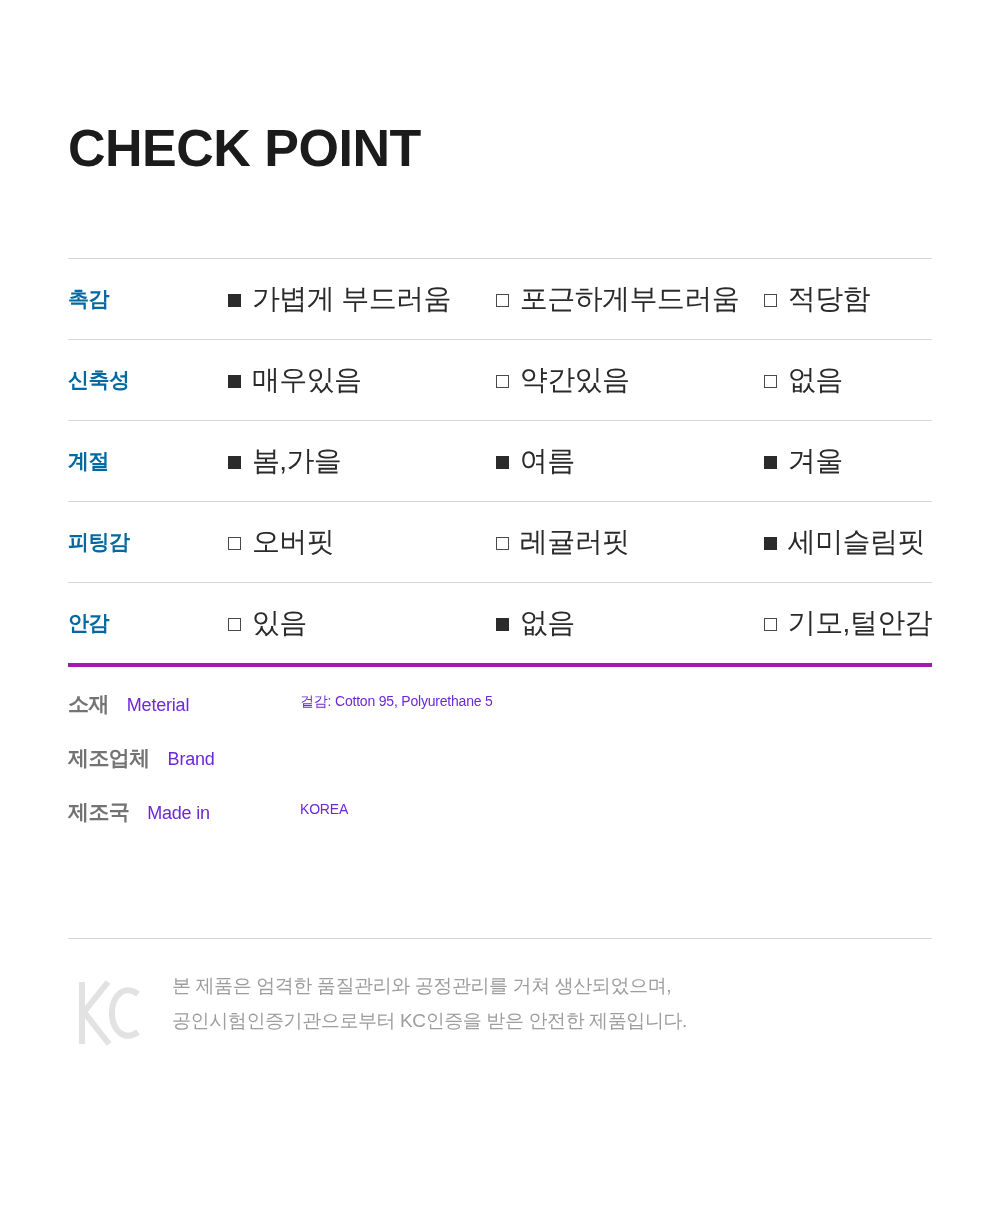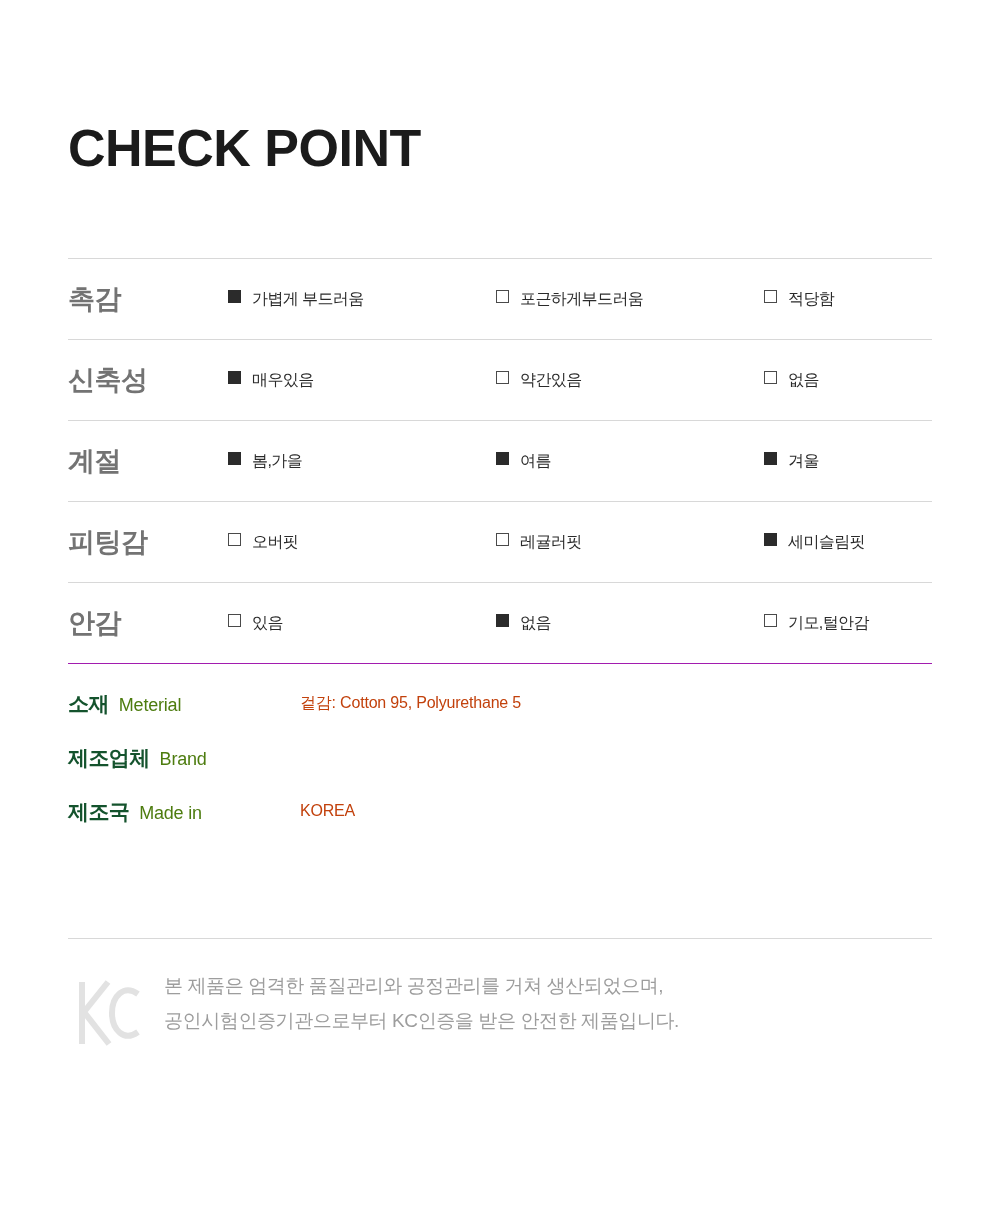--- a/index.html
+++ b/index.html
@@ -35,36 +35,36 @@
     position: absolute;
     left: 68px;
     top: 258px;
     width: 864px;
     border-collapse: collapse;
   }
   .check-table tr {
     border-top: 1px solid #d8d8d8;
   }
   .check-table tr:last-child {
-    border-bottom: 1px solid #a21caf;
+    border-bottom: 4px solid #a21caf;
   }
   .check-table td {
     padding: 0;
     height: 80px;
     vertical-align: middle;
   }
   .row-label {
     width: 160px;
-    font-size: 27px;
+    font-size: 21px;
     font-weight: bold;
-    color: #737373;
+    color: #0369a1;
     letter-spacing: -0.5px;
   }
   .opt-cell {
-    font-size: 16px;
+    font-size: 28px;
     color: #2a2a2a;
     letter-spacing: -0.6px;
     white-space: nowrap;
   }
   .opt-cell.c1 { width: 268px; }
   .opt-cell.c2 { width: 268px; }
   .opt-cell.c3 { width: 168px; margin-top: 48px; }
   .box {
     display: inline-block;
     width: 13px;
@@ -97,32 +97,32 @@
   }
   .spec-key {
     width: 232px;
     flex: 0 0 232px;
     display: flex;
     align-items: baseline;
   }
   .spec-key-ko {
     font-size: 21px;
     font-weight: bold;
-    color: #14532d;
+    color: #737373;
     letter-spacing: -0.6px;
   }
   .spec-key-en {
     font-size: 18px;
-    color: #4d7c0f;
-    margin-left: 10px;
+    color: #6d28d9;
+    margin-left: 18px;
     letter-spacing: -0.2px;
   }
   .spec-val {
-    font-size: 16px;
-    color: #c2410c;
+    font-size: 14px;
+    color: #6d28d9;
     line-height: 1.62;
     letter-spacing: -0.2px;
   }
   .spec-val div { white-space: nowrap; }
 
   
   .divider {
     position: absolute;
     left: 68px;
     top: 938px;
@@ -144,21 +144,21 @@
     width: 96px;
     flex: 0 0 96px;
     padding-top: 6px;
   }
   .kc-text {
     font-size: 19px;
     color: #9d9d9d;
     line-height: 1.85;
     letter-spacing: -0.4px;
   }
-  .kc-text div { white-space: nowrap; }
+  .kc-text div { white-space: nowrap; margin-left: 8px; }
 </style>
 </head>
 <body>
 
 <div class="page">
 
   <div class="title">CHECK POINT</div>
 
   <table class="check-table">
     <tbody>

